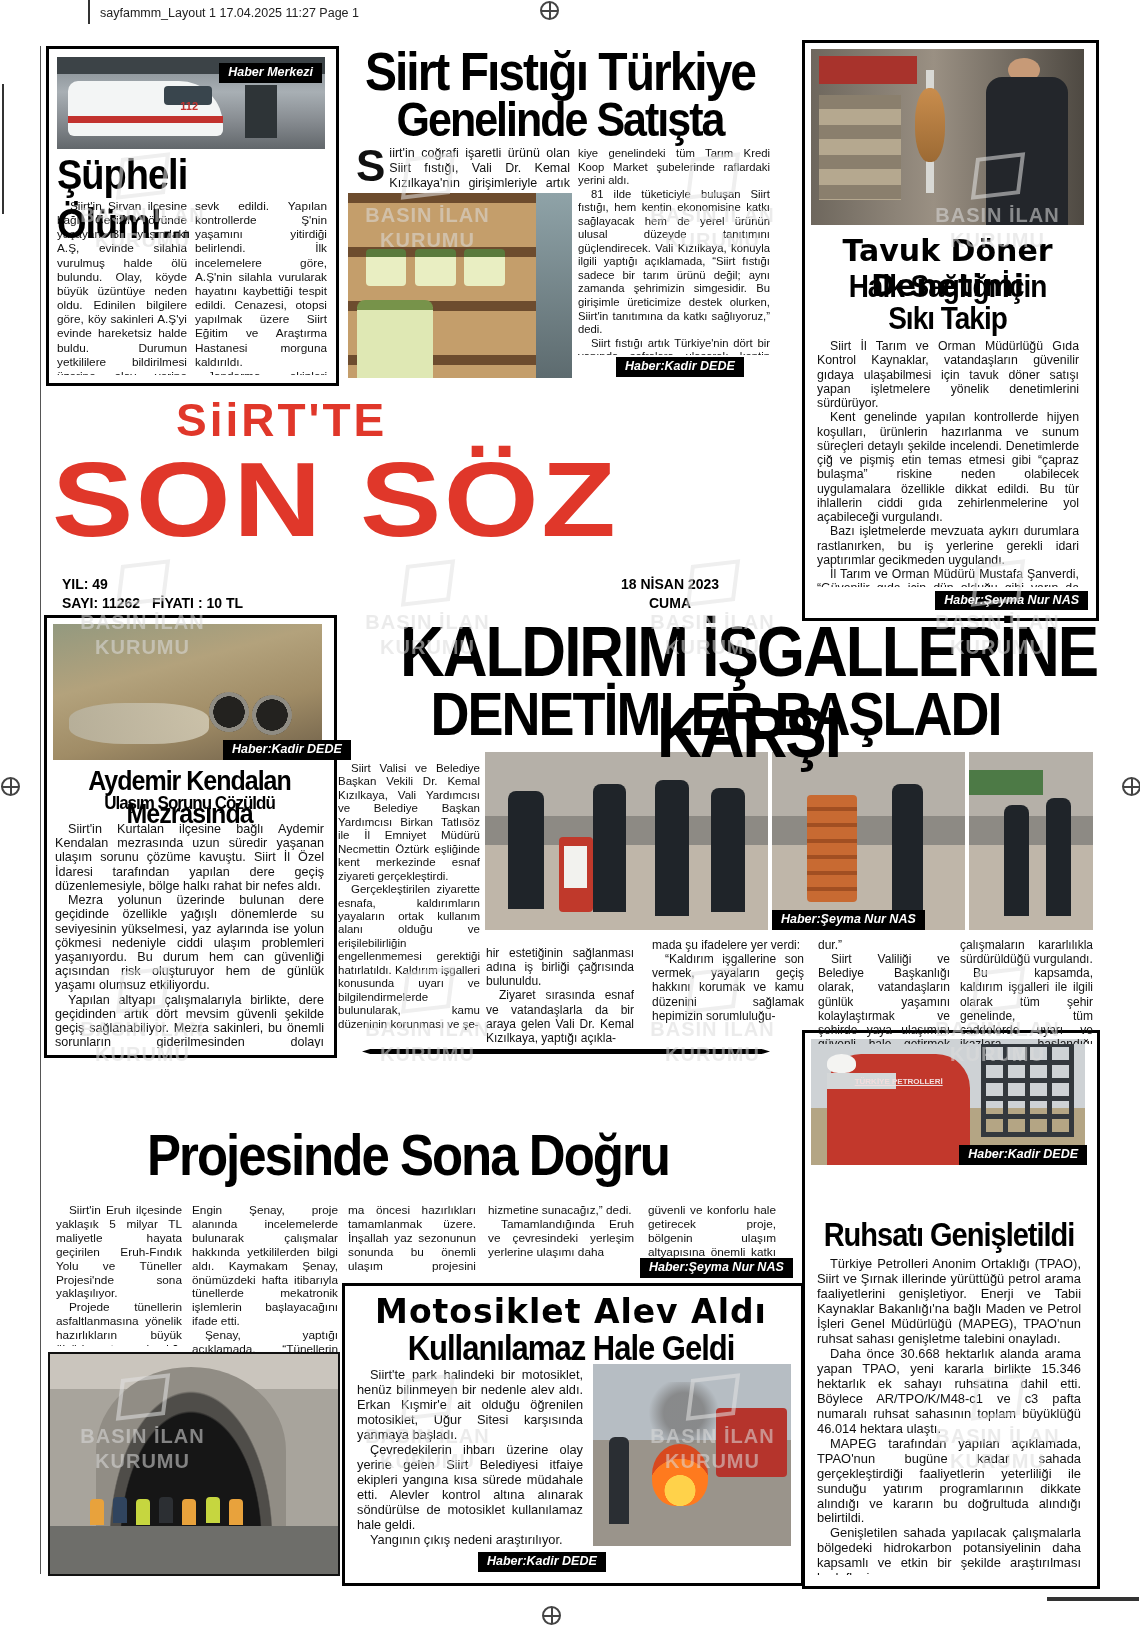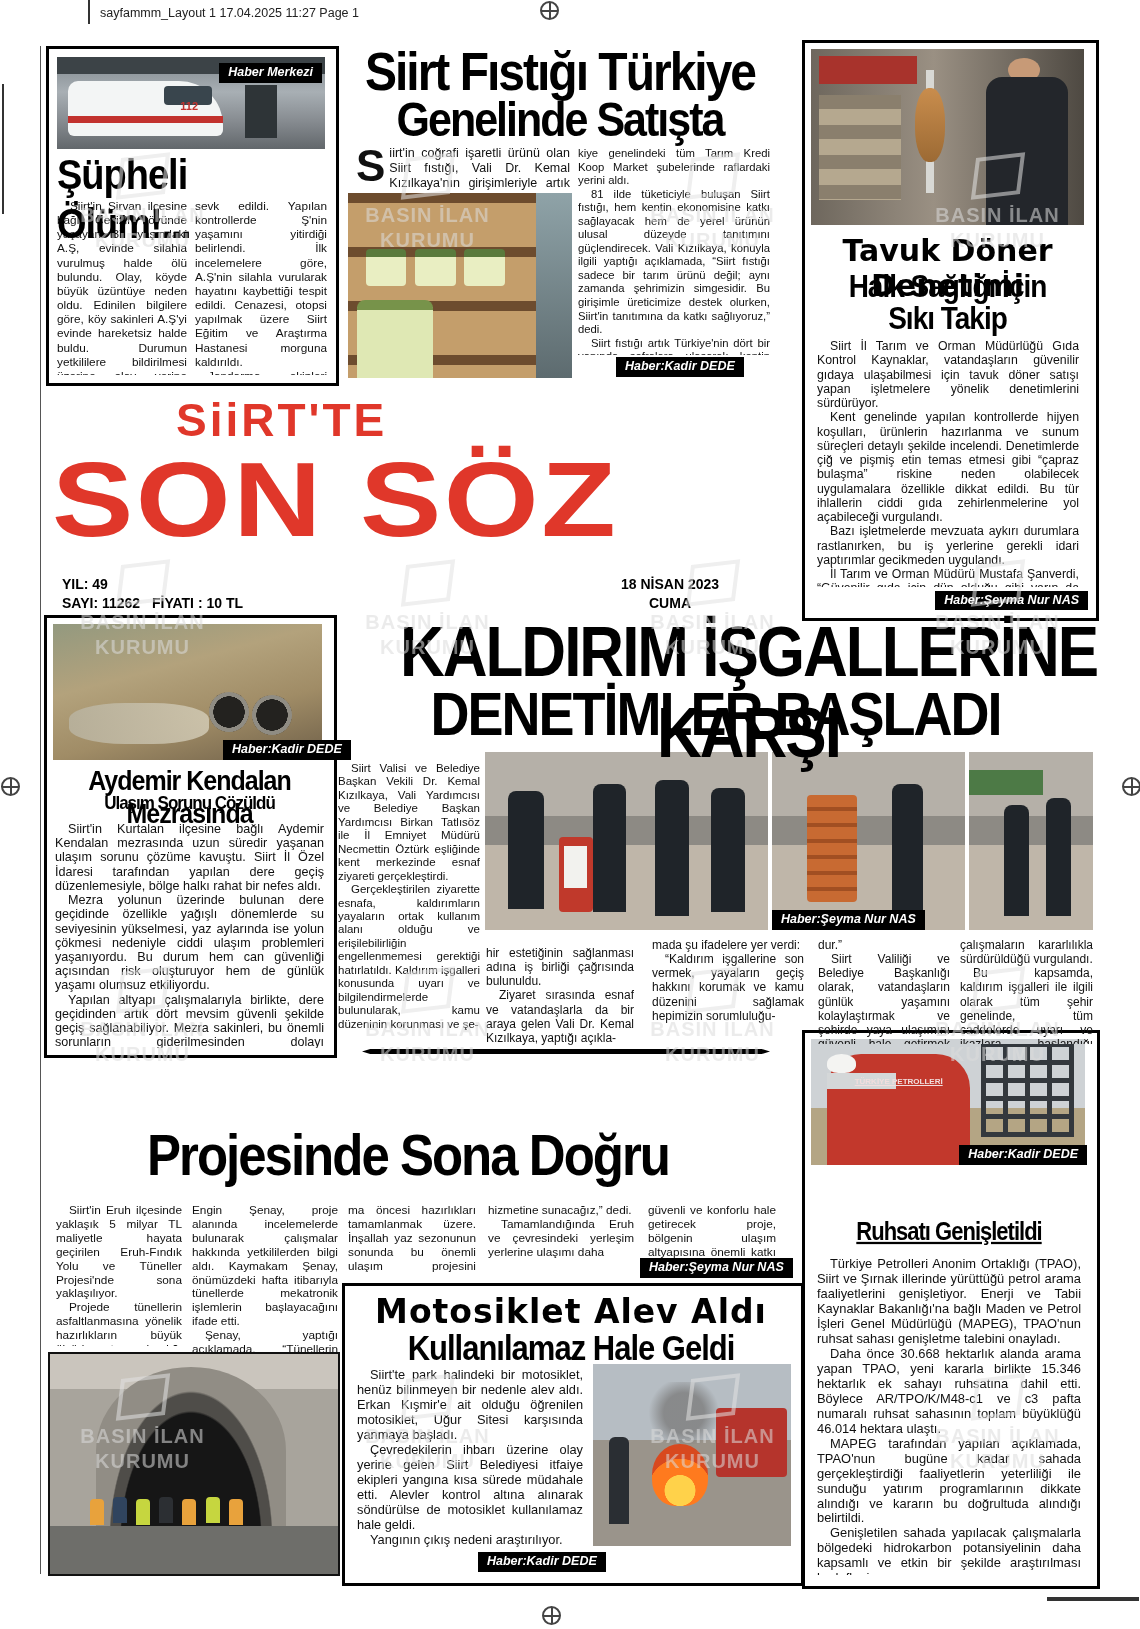--- a/index.html
+++ b/index.html
@@ -307,21 +307,21 @@
     <div class="ph" id="ph-tpao" style="left:6px;top:6px;width:274px;height:126px;">
       <div class="rig"></div>
       <div class="worker">
         <div class="helmet"></div>
         <div class="wstripe" style="top:34%;"></div>
         <div class="wstripe" style="top:52%;"></div>
       </div>
       <div class="tpao-label">TÜRKİYE PETROLLERİ</div>
     </div>
     <span class="tag" style="right:10px;top:112px;">Haber:Kadir DEDE</span>
-    <div class="hl ctr" style="left:4px;top:184px;width:280px;font-size:22px;letter-spacing:-1px;text-decoration:underline;">
+    <div class="hl ctr" style="left:4px;top:184px;width:280px;font-size:29px;letter-spacing:-1px;">
       <span class="squeeze">Ruhsatı Genişletildi</span>
     </div>
     <div class="bt" style="left:12px;top:224px;width:264px;height:318px;font-size:12.9px;line-height:1.16;">
       <p>Türkiye Petrolleri Anonim Ortaklığı (TPAO), Siirt ve Şırnak illerinde yürüttüğü petrol arama faaliyetlerini genişletiyor. Enerji ve Tabii Kaynaklar Bakanlığı'na bağlı Maden ve Petrol İşleri Genel Müdürlüğü (MAPEG), TPAO'nun ruhsat sahası genişletme talebini onayladı.</p>
       <p>Daha önce 30.668 hektarlık alanda arama yapan TPAO, yeni kararla birlikte 15.346 hektarlık ek sahayı ruhsatına dahil etti. Böylece AR/TPO/K/M48-c1 ve c3 pafta numaralı ruhsat sahasının toplam büyüklüğü 46.014 hektara ulaştı.</p>
       <p>MAPEG tarafından yapılan açıklamada, TPAO'nun bugüne kadar sahada gerçekleştirdiği faaliyetlerin yeterliliği ile sunduğu yatırım programlarının dikkate alındığı ve kararın bu doğrultuda alındığı belirtildi.</p>
       <p>Genişletilen sahada yapılacak çalışmalarla bölgedeki hidrokarbon potansiyelinin daha kapsamlı ve etkin bir şekilde araştırılması hedefleniyor.</p>
     </div>
   </div>
 

